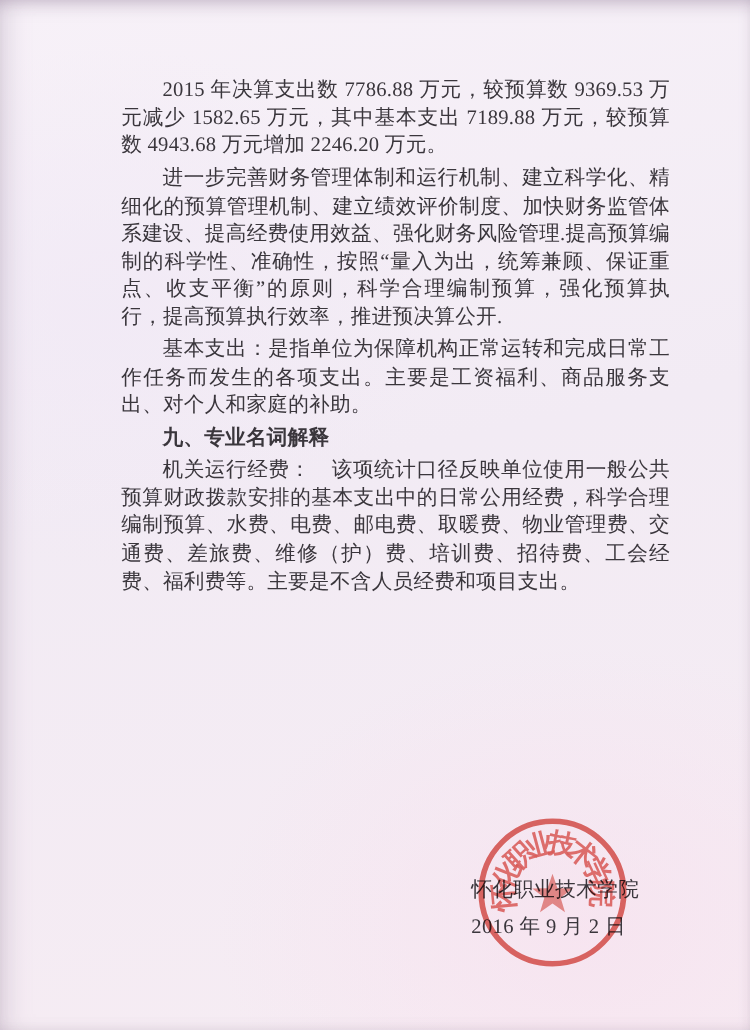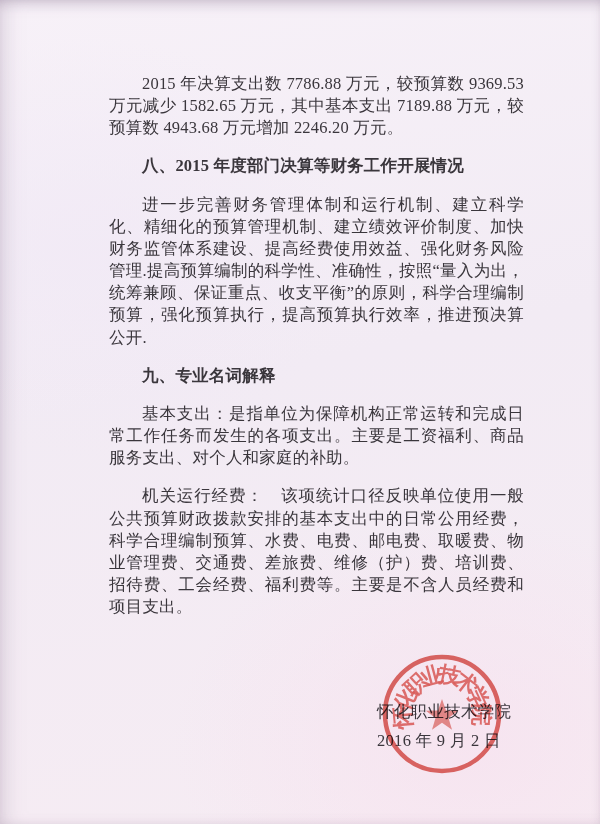--- a/index.html
+++ b/index.html
@@ -23,21 +23,21 @@
     position: absolute;
     left: 93px;
     top: 57px;
     width: 447px;
     color: #3a363c;
     font-size: 16.5px;
     line-height: 22.15px;
     letter-spacing: 0.2px;
     text-align: justify;
   }
-  .para { margin: 16px; text-indent: 2em; }
+  .para { margin: 4px; text-indent: 2em; }
   .para.heading { font-weight: bold; }
   .signature {
     position: absolute;
     left: 377px;
     top: 697px;
     color: #3a363c;
     font-size: 16.5px;
     line-height: 29px;
     letter-spacing: 0.3px;
     white-space: nowrap;
@@ -59,24 +59,23 @@
     font-family: "Liberation Serif", serif;
   }
 </style>
 </head>
 <body>
 
 <div class="page">
 
   <div class="content">
       <p class="para body">2015 年决算支出数 7786.88 万元，较预算数 9369.53 万元减少 1582.65 万元，其中基本支出 7189.88 万元，较预算数 4943.68 万元增加 2246.20 万元。</p>
-      <p class="para heading">八、2015 年度部门决算等财务工作开展情况</p>
       <p class="para body">进一步完善财务管理体制和运行机制、建立科学化、精细化的预算管理机制、建立绩效评价制度、加快财务监管体系建设、提高经费使用效益、强化财务风险管理.提高预算编制的科学性、准确性，按照“量入为出，统筹兼顾、保证重点、收支平衡”的原则，科学合理编制预算，强化预算执行，提高预算执行效率，推进预决算公开.</p>
+      <p class="para term"><span>基本支出：</span><span>是指单位为保障机构正常运转和完成日常工作任务而发生的各项支出。主要是工资福利、商品服务支出、对个人和家庭的补助。</span></p>
       <p class="para heading">九、专业名词解释</p>
-      <p class="para term"><span>基本支出：</span><span>是指单位为保障机构正常运转和完成日常工作任务而发生的各项支出。主要是工资福利、商品服务支出、对个人和家庭的补助。</span></p>
       <p class="para term"><span>机关运行经费：</span><span>　该项统计口径反映单位使用一般公共预算财政拨款安排的基本支出中的日常公用经费，科学合理编制预算、水费、电费、邮电费、取暖费、物业管理费、交通费、差旅费、维修（护）费、培训费、招待费、工会经费、福利费等。主要是不含人员经费和项目支出。</span></p>
     </div>
 
   <div class="signature">
     <div>怀化职业技术学院</div>
     <div>2016 年 9 月 2 日</div>
   </div>
 
   <svg class="seal" width="160" height="160" viewBox="0 0 160 160">
     <defs>

